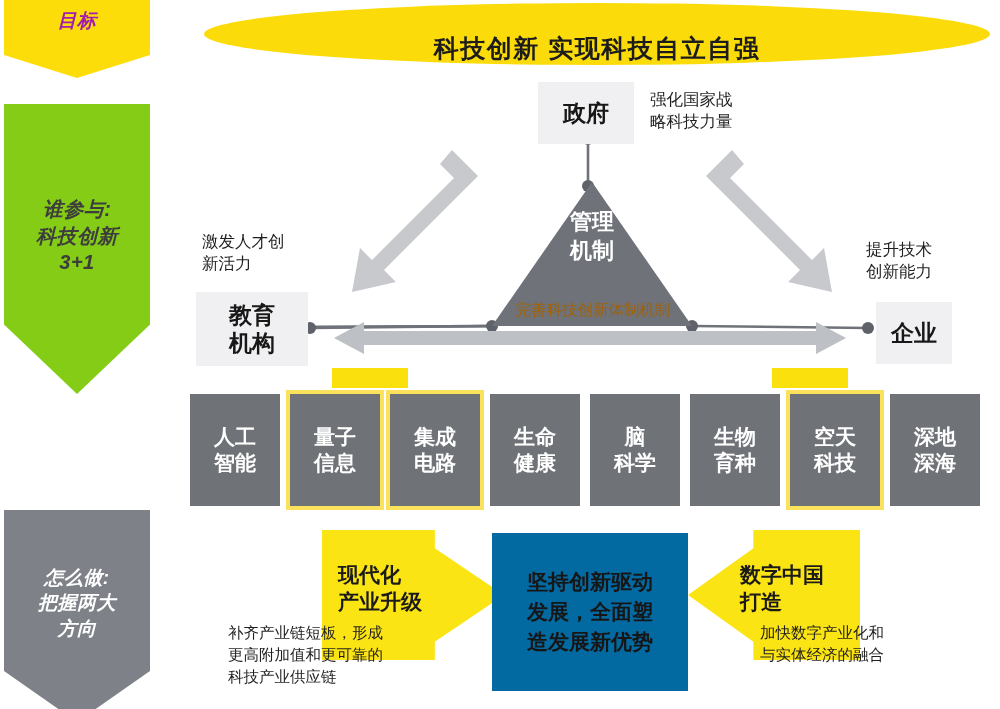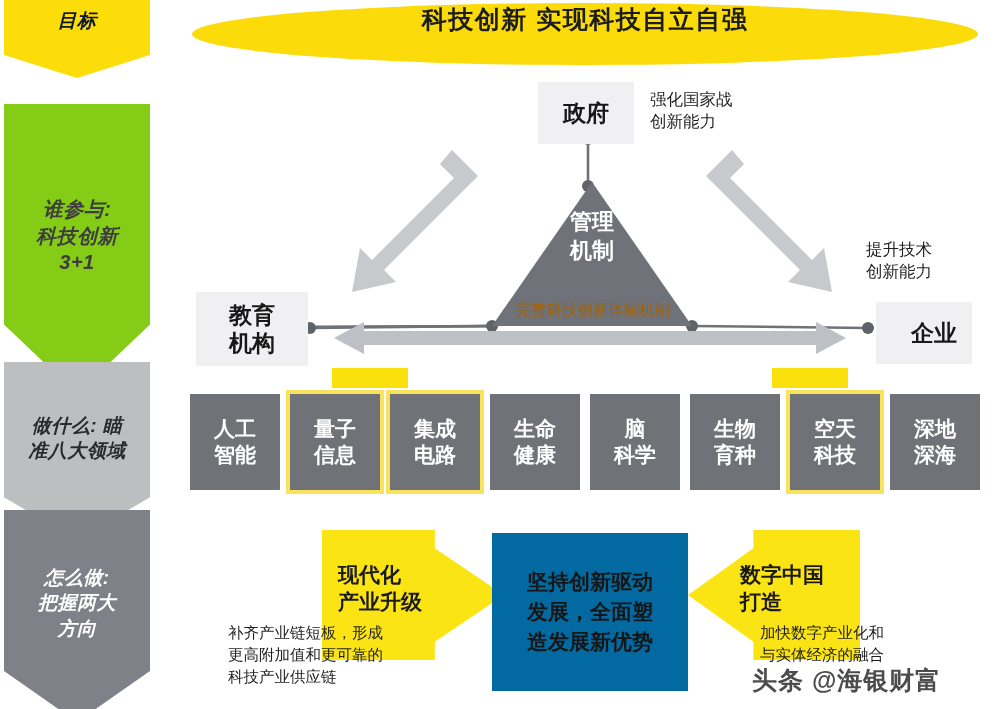--- a/index.html
+++ b/index.html
@@ -45,21 +45,21 @@
     line-height: 1.32;
     letter-spacing: 0.5px;
     white-space: pre-line;
   }
   .chev-goal {
     top: -18px;
     height: 96px;
     background: #FCDD09;
     padding-bottom: 18px;
   }
-  .chev-goal .chev-label { color: #0f172a; font-size: 19px; }
+  .chev-goal .chev-label { color: #a21caf; font-size: 19px; }
 
   .chev-who {
     top: 60px;
     height: 290px;
     background: #84cc16;
     margin-top: 44px;
   }
   .chev-who .chev-label { color: #3d3d3d; font-size: 20px; }
 
   .chev-what {
@@ -72,28 +72,28 @@
   .chev-how {
     top: 510px;
     height: 212px;
     background: #7E8187;
   }
   .chev-how .chev-label { color: #ffffff; font-size: 19px; }
 
   
   .title-ellipse {
     position: absolute;
-    left: 192px;
+    left: 204px;
     top: 3px;
     width: 786px;
     height: 62px;
     background: #FBDC0A;
     border-radius: 50%;
     display: flex;
-    align-items: flex-start;
+    align-items: flex-end;
     justify-content: center;
   }
   .title-text {
     font-size: 25px;
     font-weight: bold;
     color: #1c1c1c;
     letter-spacing: 1.5px;
   }
 
   
@@ -107,21 +107,21 @@
   }
   .nodebox span {
     font-size: 23px;
     font-weight: bold;
     color: #181818;
     line-height: 1.22;
     white-space: pre-line;
   }
   .box-gov   { left: 538px; top: 82px;  width: 96px;  height: 62px; }
   .box-edu   { left: 196px; top: 292px; width: 112px; height: 74px; }
-  .box-ent   { left: 876px; top: 302px; width: 76px; height: 62px; padding-left: 20px; }
+  .box-ent   { left: 876px; top: 302px; width: 76px; height: 62px; }
 
   
   .anno {
     position: absolute;
     font-size: 16.5px;
     color: #1f1f1f;
     line-height: 1.35;
     white-space: pre-line;
   }
   .anno-gov  { left: 650px; top: 88px; }
@@ -174,21 +174,21 @@
   .domains {
     position: absolute;
     left: 190px;
     top: 394px;
     height: 112px;
   }
   .dbox {
     position: absolute;
     top: 0;
     width: 90px;
-    height: 96px;
+    height: 112px;
     background: #6F7277;
     display: flex;
     align-items: center;
     justify-content: center;
     text-align: center;
   }
   .dbox span {
     font-size: 21px;
     font-weight: bold;
     color: #ffffff;
@@ -282,24 +282,20 @@
 
   <div class="rail">
     <div class="chev chev-goal">
       <div class="chev-label">目标</div>
     </div>
     <div class="chev chev-who">
       <div class="chev-label">谁参与:
 科技创新
 3+1</div>
     </div>
-    <div class="chev chev-what">
-      <div class="chev-label">做什么: 瞄
-准八大领域</div>
-    </div>
     <div class="chev chev-how">
       <div class="chev-label">怎么做:
 把握两大
 方向</div>
     </div>
   </div>
 
   <div class="title-ellipse">
     <div class="title-text">科技创新 实现科技自立自强</div>
   </div>
@@ -338,26 +334,28 @@
 
   <div class="triangle"></div>
   <div class="tri-label">管理
 机制</div>
   <div class="tri-caption">完善科技创新体制机制</div>
 
   <div class="nodebox box-gov">
     <span>政府</span>
   </div>
   <div class="anno anno-gov">强化国家战
-创新能力</div>
+略科技力量</div>
 
   <div class="nodebox box-edu">
     <span>教育
 机构</span>
   </div>
+  <div class="anno anno-edu">激发人才创
+新活力</div>
 
   <div class="nodebox box-ent">
     <span>企业</span>
   </div>
   <div class="anno anno-ent">提升技术
 创新能力</div>
 
   <div class="dcap" style="left:332px"></div>
   <div class="dcap" style="left:772px"></div>
 
@@ -409,15 +407,14 @@
   <div class="yarrow-left" style="left:688px; top:530px; width:172px; height:130px;"></div>
   <div class="ylabel" style="left:740px; top:553px;">数字中国
 打造</div>
 
   <div class="desc desc-left">补齐产业链短板，形成
 更高附加值和更可靠的
 科技产业供应链</div>
   <div class="desc desc-right">加快数字产业化和
 与实体经济的融合</div>
 
-  <div class="watermark">头条 @海银财富</div>
 
 </div>
 
 </body></html>

